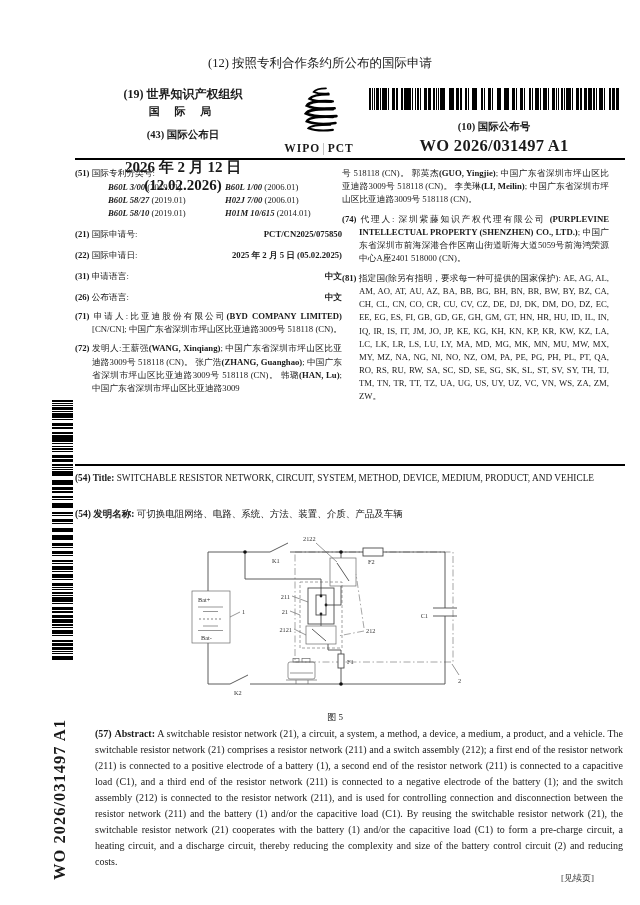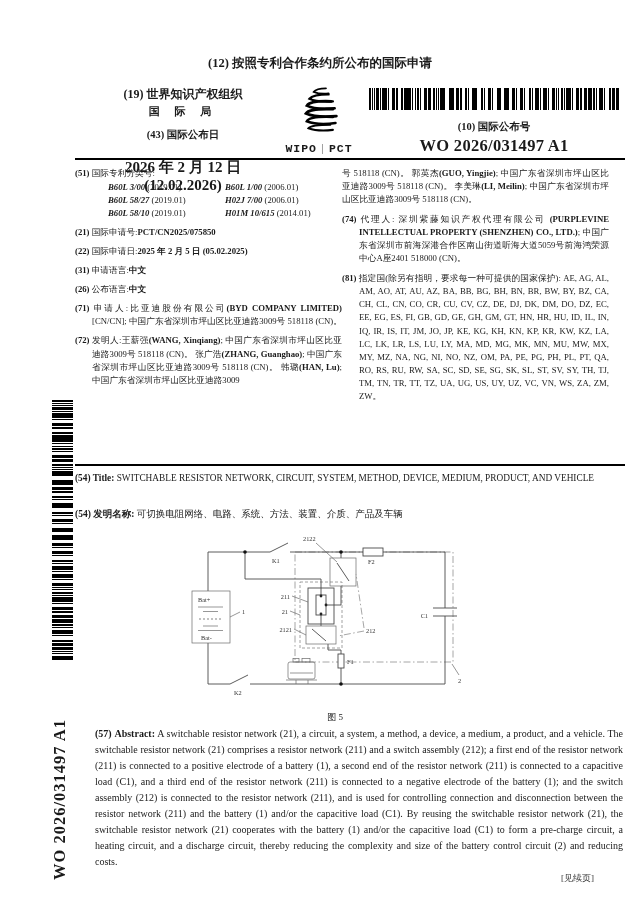--- a/index.html
+++ b/index.html
@@ -1,46 +1,46 @@
 <!DOCTYPE html>
 <html><head>
 <meta charset="utf-8">
 <style>
   html,body{margin:0;padding:0;background:#fff;}
   .page{position:relative;width:640px;height:905px;background:#ffffff;overflow:hidden;
         font-family:"Liberation Serif", serif;color:#1a1a1a;}
   .abs{position:absolute;}
   .num{font-weight:bold;}
   
-  .hdr-doctype{top:55px;left:0;width:640px;text-align:center;font-size:12.5px;font-weight:bold;}
+  .hdr-doctype{top:55px;left:0;width:640px;text-align:center;font-size:12.5px;font-weight:normal;}
   .hdr-left{top:86px;left:86px;width:194px;text-align:center;}
   .hdr-left .l1{font-size:12px;font-weight:bold;}
   .hdr-left .l2{font-size:11px;font-weight:bold;letter-spacing:6px;margin-top:1px;}
   .hdr-left .l3{font-size:10.5px;font-weight:bold;margin-top:9px;}
   .hdr-left .l4{font-size:15px;font-weight:bold;margin-top:16px;}
   .hdr-logo{top:84px;left:272px;width:94px;text-align:center;}
-  .logo-text{font-family:Liberation Mono, monospace;font-size:11.5px;font-weight:bold;letter-spacing:1px;margin-top:2px;}
+  .logo-text{font-family:Liberation Serif, serif;font-size:11.5px;font-weight:bold;letter-spacing:1px;margin-top:2px;}
   .logo-sep{color:#9a9a9a;font-weight:normal;padding:0 2px;}
   .hdr-right{top:88px;left:368px;width:252px;text-align:center;}
   .barcode-h{height:22px;width:250px;margin:0 auto;background-color:#fff;background-image:
      repeating-linear-gradient(90deg,#000 0 2px,transparent 2px 3px,#000 3px 4px,transparent 4px 7px,#000 7px 10px,transparent 10px 11px,#000 11px 12px,transparent 12px 16px),
      repeating-linear-gradient(90deg,#000 0 1px,transparent 1px 5px,#000 5px 6px,transparent 6px 13px,#000 13px 16px,transparent 16px 23px);}
   .pub-label{font-size:10.5px;font-weight:bold;margin-top:10px;}
   .pub-no{font-size:16.5px;font-weight:bold;margin-top:2px;letter-spacing:0.3px;}
   .rule{left:75px;width:550px;height:2px;background:#000;}
   .rule1{top:158px;}
   .rule2{top:464px;}
   
   .cols{top:167px;left:75px;width:550px;display:flex;}
   .col{width:267px;font-size:8.7px;line-height:1.5;text-align:justify;}
   .item{margin-bottom:6px;}
   .hang{padding-left:17px;text-indent:-17px;}
   .ipc-grid{display:grid;grid-template-columns:1fr 1fr;padding-left:16px;margin-top:1px;}
   .ipc-code{font-weight:bold;font-style:italic;}
-  .kv{display:flex;justify-content:flex-start;}
+  .kv{display:flex;justify-content:space-between;margin-top:8px;}
   .kv .val{font-weight:bold;text-align:right;}
   .prio-row{display:flex;justify-content:space-between;padding-left:17px;font-weight:bold;}
   
   .title-en{top:472px;left:75px;width:550px;font-size:9.3px;line-height:1.4;text-align:justify;}
   .title-cn{top:508px;left:75px;width:550px;font-size:9.5px;}
   
   .figure{top:532px;left:150px;width:370px;}
   .fig-caption{top:711px;left:150px;width:370px;text-align:center;font-size:9px;}
   .fig-svg text{font-family:"Liberation Serif",serif;font-size:6.3px;fill:#333;stroke:none;}
   .wire{stroke:#4a4a4a;stroke-width:0.9;fill:none;}

